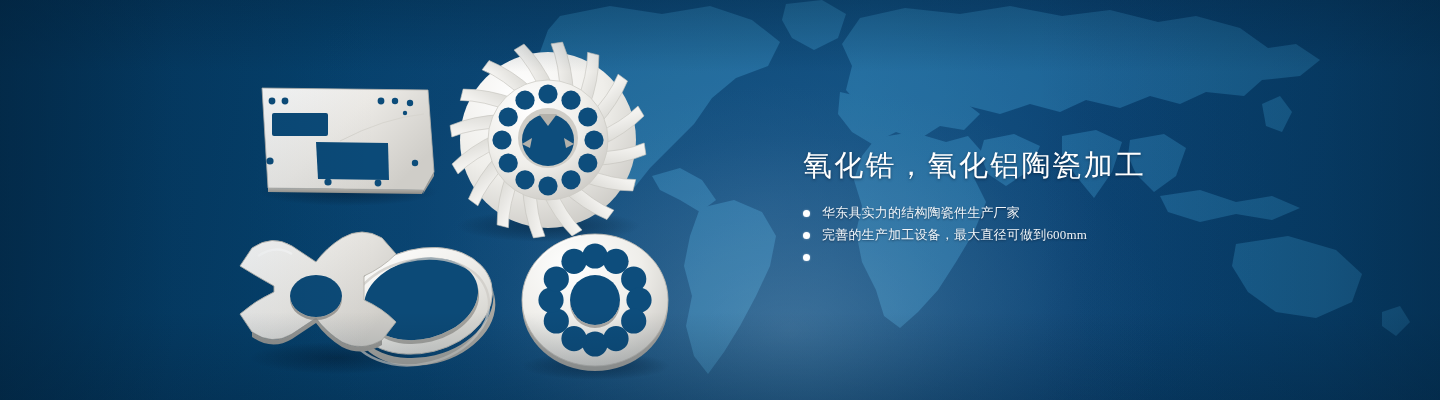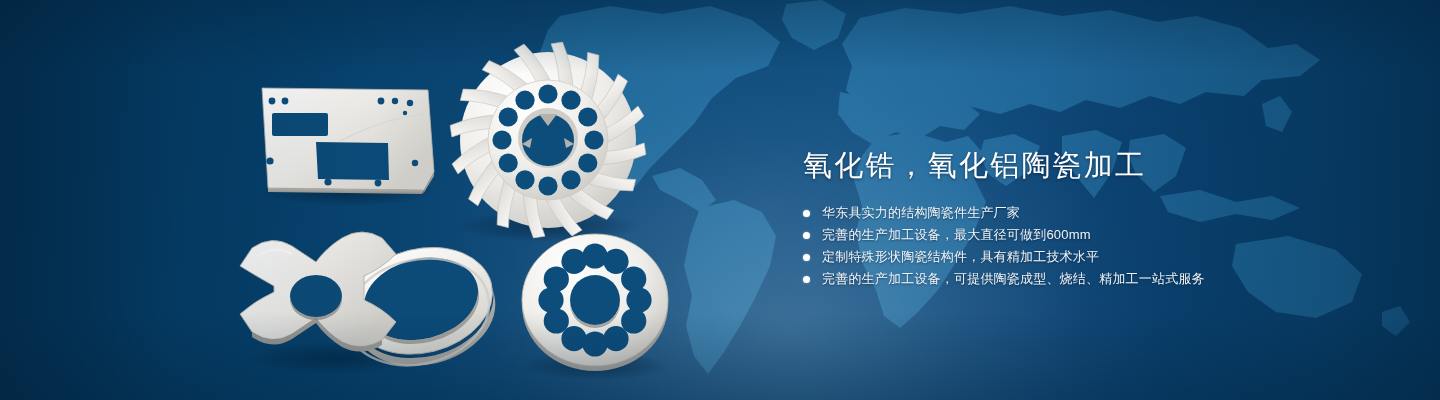--- a/index.html
+++ b/index.html
@@ -55,20 +55,21 @@
     line-height:1.22;
     letter-spacing:2.2px;
     color:#ffffff;
     font-weight:400;
     text-shadow:0 1px 3px rgba(0,18,38,0.55);
     white-space:nowrap;
   }
   #bullets {
     margin-top:19px;
     list-style:none;
+    font-family:Liberation Serif, serif;
   }
   #bullets li {
     position:relative;
     padding-left:19px;
     height:22px;
     line-height:22px;
     font-size:13px;
     color:#f2f6fa;
     letter-spacing:0.2px;
     white-space:nowrap;
@@ -334,22 +335,17 @@
       <li>
         <span class="dot"></span>
         <span>华东具实力的结构陶瓷件生产厂家</span>
       </li>
       <li>
         <span class="dot"></span>
         <span>完善的生产加工设备，最大直径可做到600mm</span>
       </li>
       <li>
         <span class="dot"></span>
-        <span>定制特殊形状陶瓷结构件，具有精加工技术水平</span>
-      </li>
-      <li>
-        <span class="dot"></span>
-        <span>完善的生产加工设备，可提供陶瓷成型、烧结、精加工一站式服务</span>
       </li>
     </ul>
   </div>
 
 </div>
 
 </body></html>

